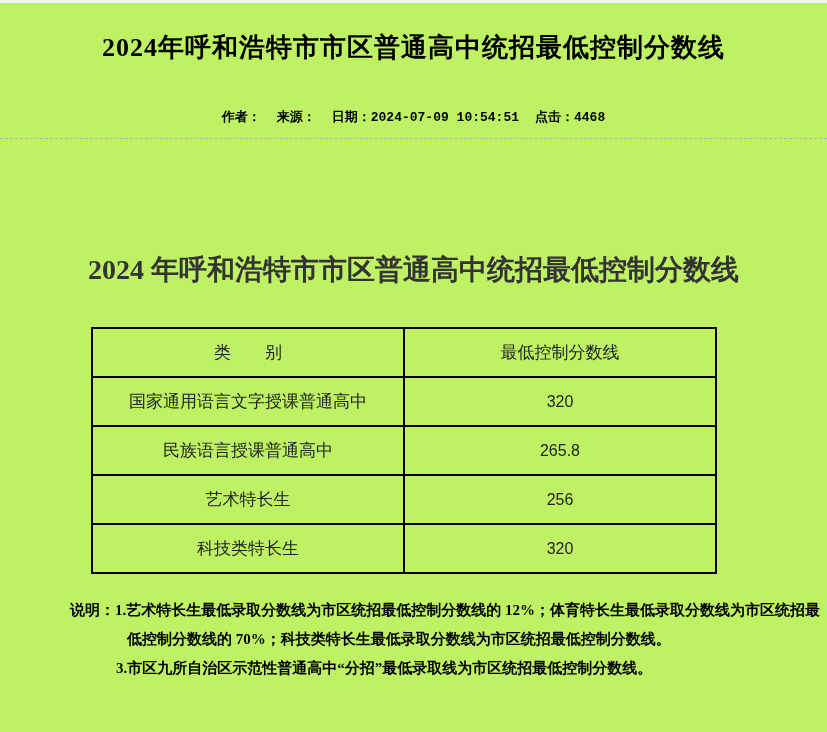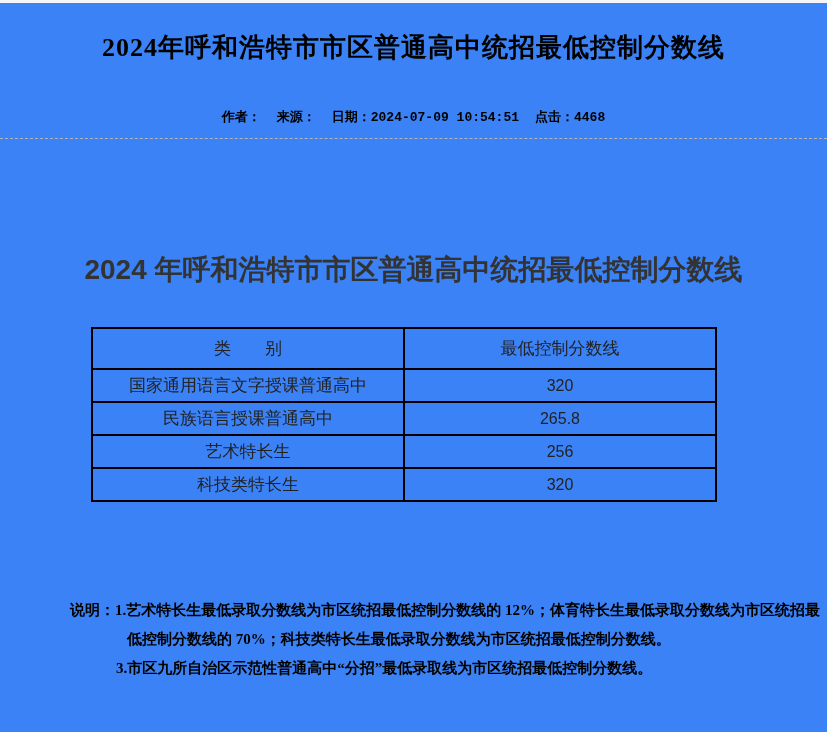--- a/index.html
+++ b/index.html
@@ -1,21 +1,21 @@
 <!DOCTYPE html>
 <html><head>
 <meta charset="utf-8">
 <style>
   * { margin: 0; padding: 0; box-sizing: border-box; }
   html, body { background: #ffffff; }
   .page {
     position: relative;
     width: 827px;
     height: 732px;
-    background: #3b82f6;
+    background: #bef264;
     overflow: hidden;
     font-family: "Liberation Sans", "DejaVu Sans", sans-serif;
   }
   .top-strip {
     position: absolute;
     top: 0; left: 0;
     width: 100%; height: 3px;
     background: #f5f5f7;
   }
   .doc-title {
@@ -55,40 +55,40 @@
     width: 100%;
     height: 0;
     border-top: 1px dashed #b5b5b5;
   }
   .content-title {
     position: absolute;
     top: 251px;
     left: 0;
     width: 100%;
     text-align: center;
-    font-family: Liberation Sans, sans-serif;
+    font-family: Liberation Serif, serif;
     font-size: 28px;
     font-weight: bold;
     color: #333333;
     white-space: nowrap;
   }
   .score-table {
     position: absolute;
     top: 327px;
     left: 91px;
     width: 624px;
     border-collapse: collapse;
     table-layout: fixed;
   }
   .score-table th, .score-table td {
     border: 2px solid #000000;
     text-align: center;
     vertical-align: middle;
     color: #222222;
-    padding: 4px;
+    padding: 12px;
   }
   .score-table th {
     height: 41px;
     font-size: 17px;
     font-weight: 400;
   }
   .score-table td { height: 28px; text-align: center; }
   .score-table td.cat { font-size: 17px; }
   .score-table td.score { font-size: 16px; }
   .col-category { width: 312px; }

